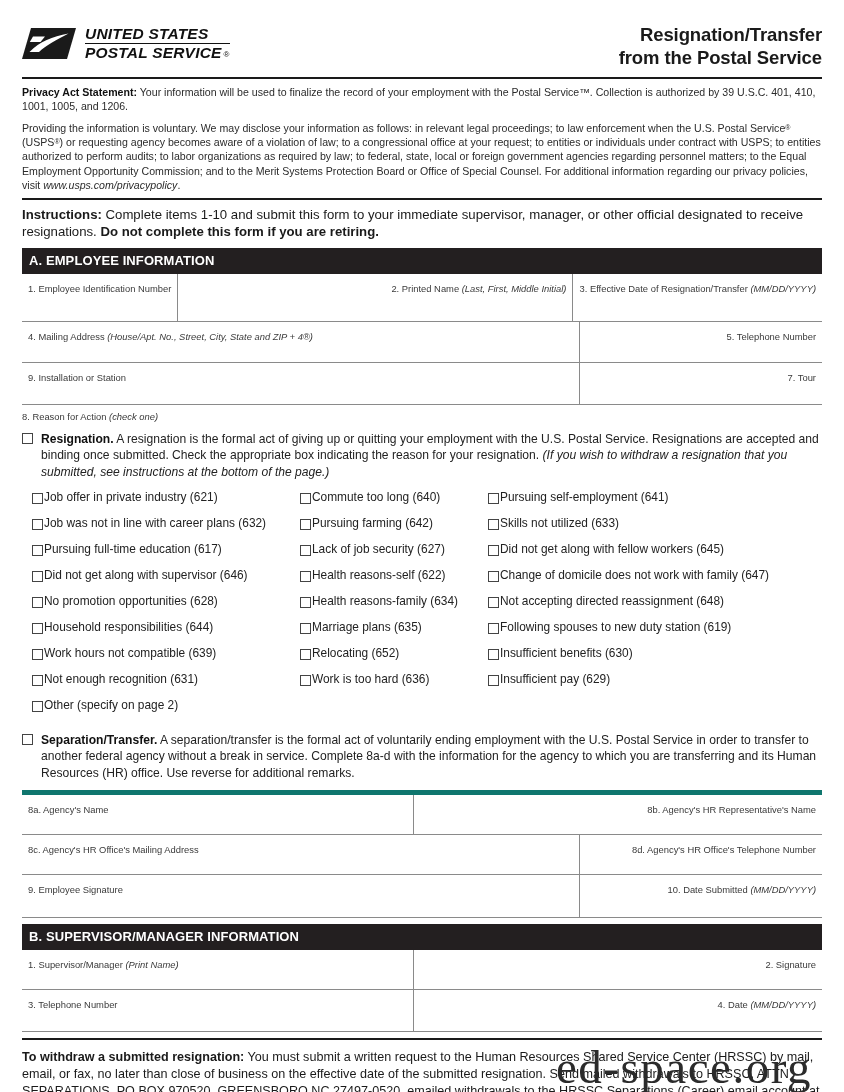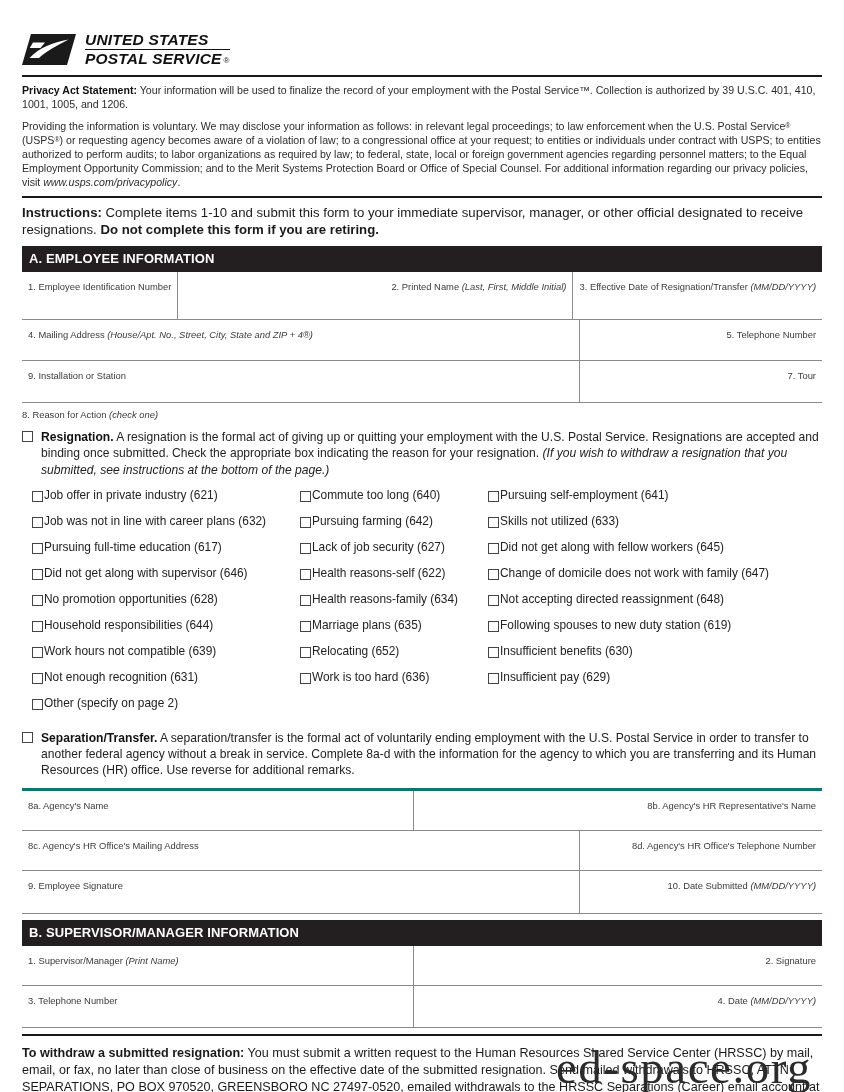--- a/index.html
+++ b/index.html
@@ -6,21 +6,21 @@
   html, body { margin: 0; padding: 0; }
   body {
     width: 844px;
     height: 1092px;
     background: #ffffff;
     font-family: "Liberation Sans", sans-serif;
     color: #1a1a1a;
     position: relative;
     overflow: hidden;
   }
-  .page { position: relative; width: 844px; height: 1092px; padding: 6px 22px; }
+  .page { position: relative; width: 844px; height: 1092px; padding: 0 22px; }
 
   
   .header { display: flex; align-items: flex-start; justify-content: space-between;
             padding-top: 22px; padding-bottom: 8px; }
   .logo-block { display: flex; align-items: center; gap: 9px; padding-top: 4px; }
   .eagle { width: 54px; height: 31px; flex: none; }
   .logo-text { line-height: 1.0; }
   .logo-l1, .logo-l2 {
     font-family: "Liberation Sans", sans-serif;
     font-weight: bold; font-style: italic; letter-spacing: .2px;
@@ -102,20 +102,24 @@
       <svg class="eagle" viewBox="0 0 54 31">
         <polygon points="0,31 9,0 54,0 45,31" fill="#1a1a1a"></polygon>
         <path d="M7.5 24 C18 13, 30 9, 46.5 5.5 C34 12, 24 17.5, 17 24 Z" fill="#ffffff"></path>
         <path d="M11 8.5 L23 8.5 L18.5 14 L7.8 14 Z" fill="#ffffff"></path>
       </svg>
       <div class="logo-text">
         <span class="logo-l1">UNITED STATES</span>
         <span class="logo-l2"><span>POSTAL SERVICE</span><span class="reg">®</span></span>
       </div>
     </div>
+    <div class="title">
+      <div>Resignation/Transfer</div>
+      <div>from the Postal Service</div>
+    </div>
   </div>
 
   <div class="rule-thick"></div>
 
   <div class="privacy">
     <p><b>Privacy Act Statement:</b><span> Your information will be used to finalize the record of your employment with the Postal Service™. Collection is authorized by 39 U.S.C. 401, 410, 1001, 1005, and 1206.</span></p>
     <p><span>Providing the information is voluntary. We may disclose your information as follows: in relevant legal proceedings; to law enforcement when the U.S. Postal Service</span><span class="supr">®</span><span> (USPS</span><span class="supr">®</span><span>) or requesting agency becomes aware of a violation of law; to a congressional office at your request; to entities or individuals under contract with USPS; to entities authorized to perform audits; to labor organizations as required by law; to federal, state, local or foreign government agencies regarding personnel matters; to the Equal Employment Opportunity Commission; and to the Merit Systems Protection Board or Office of Special Counsel. For additional information regarding our privacy policies, visit </span><span class="ital">www.usps.com/privacypolicy</span><span>.</span></p>
   </div>
 
   <div class="rule-thick"></div>
@@ -276,21 +280,21 @@
       </div>
   </div>
 
   <div class="optblock" style="padding-top:6px;">
     <div class="cb"></div>
     <div class="optbody">
       <b>Separation/Transfer.</b><span> A separation/transfer is the formal act of voluntarily ending employment with the U.S. Postal Service in order to transfer to another federal agency without a break in service. Complete 8a-d with the information for the agency to which you are transferring and its Human Resources (HR) office. Use reverse for additional remarks.</span>
     </div>
   </div>
 
-  <div class="fgrid" style="margin-top:9px;border-top:3px solid #0f766e;">
+  <div class="fgrid" style="margin-top:9px;border-top:5px solid #0f766e;">
     <div class="frow" style="height:40px;">
       <div class="fcell" style="width:391px;">
         <span class="flabel">8a. Agency's Name</span>
       </div>
       <div class="fcell" style="flex:1;">
         <span class="flabel">8b. Agency's HR Representative's Name</span>
       </div>
     </div>
     <div class="frow" style="height:40px;">
       <div class="fcell" style="width:557px;">

